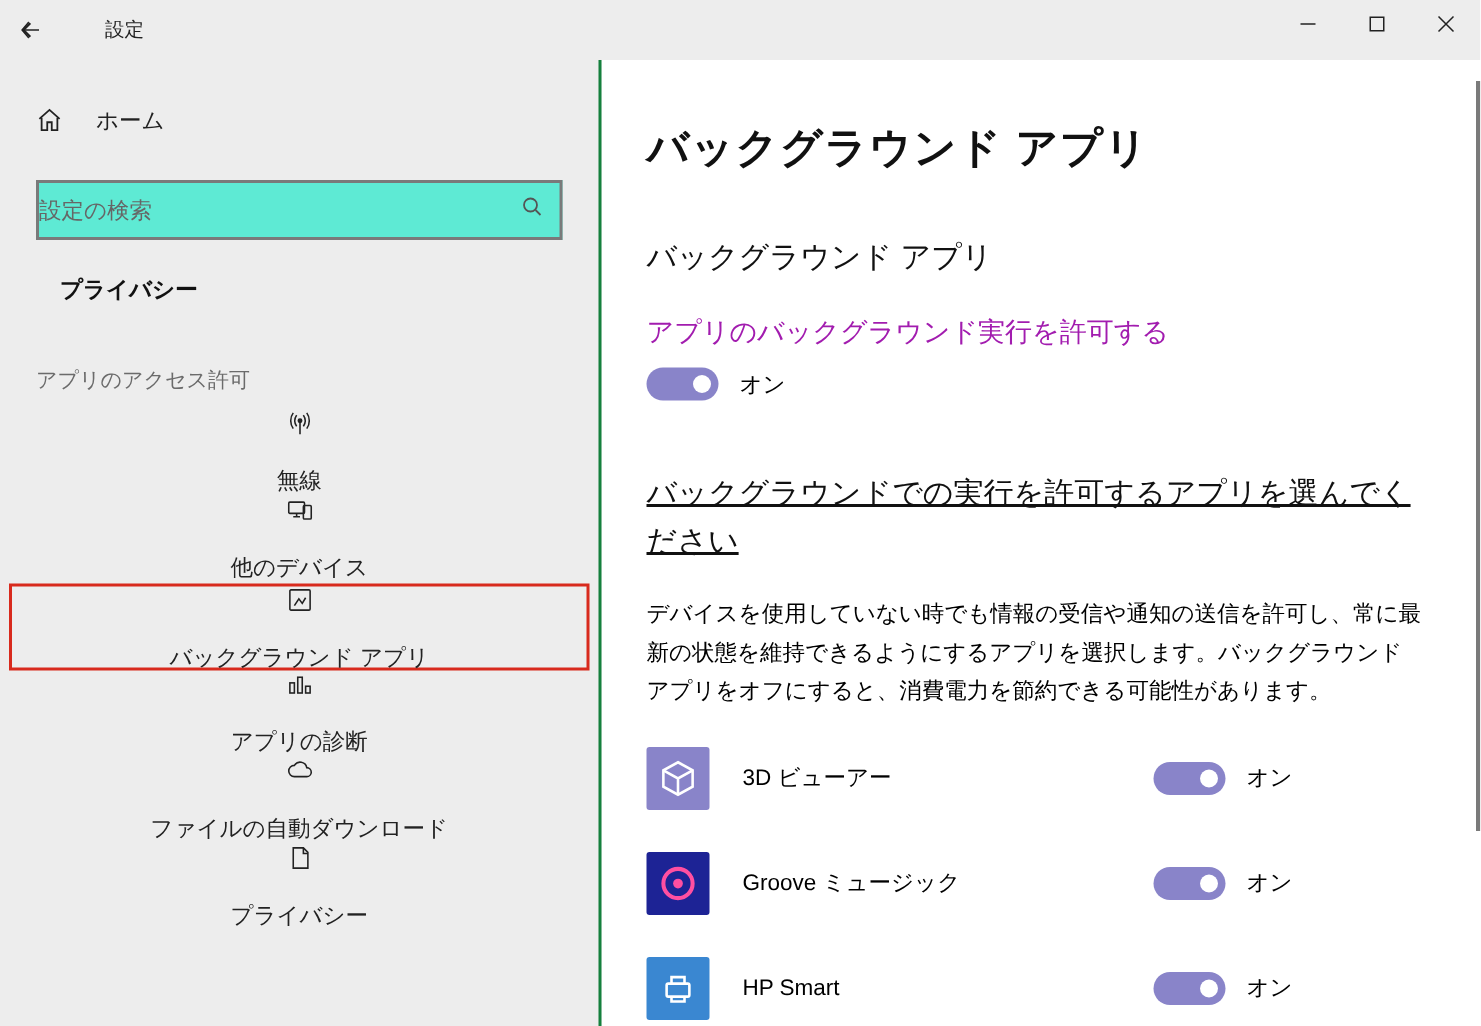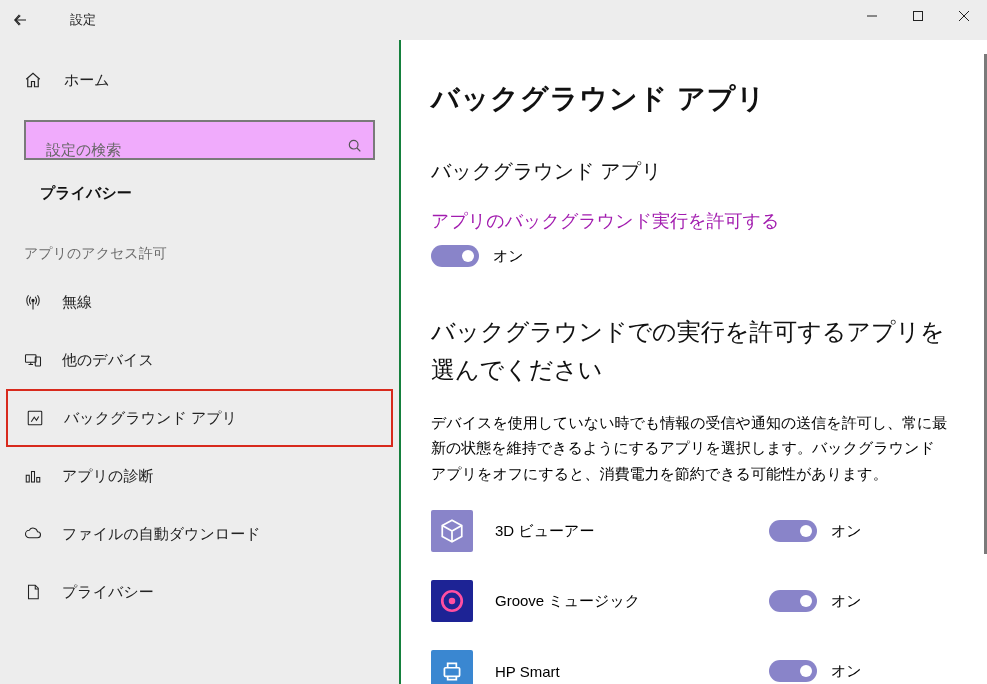--- a/index.html
+++ b/index.html
@@ -36,23 +36,23 @@
     }
     .home-row {
       display:flex; align-items:center; gap: 22px;
       padding: 10px 24px; height: 40px;
       font-size: 15px; color: #222;
     }
     .search-box {
       margin: 20px 24px 20px 24px;
       height: 40px;
       border: 2px solid #7a7a7a;
-      background: #f0abfc;
-      display:flex; align-items:flex-end;
-      padding: 0 10px 0 20px;
+      background: #5eead4;
+      display:flex; align-items:center;
+      padding: 0 10px 0 0;
     }
     .search-box input {
       flex:1; border:none; background:transparent; outline:none;
       font-size: 15px; color: #666;
     }
     .search-box input::placeholder { color:#666; }
     .search-box .sicon { color:#555; }
 
     .cat-title {
       padding: 4px 24px 18px 40px;
@@ -61,21 +61,21 @@
 
     .section-label {
       padding: 24px 24px 10px 24px;
       font-size: 14px; color:#6b6b6b;
     }
 
     .nav-item {
       display:flex; align-items:center; gap: 20px;
       padding: 0 24px;
       height: 58px;
-      font-size: 15px; color:#222;
+      font-size: 15px; color:#222;flex-direction:column;
     }
     .nav-item svg { flex-shrink:0; }
 
     .nav-selected {
       border: 2px solid #d82a1d;
       margin: 0 6px;
       padding: 0 18px;
     }
 
     .content {
@@ -106,21 +106,21 @@
     .toggle.on { background:#8984c9; }
     .toggle .knob {
       width: 12px; height: 12px; border-radius: 50%; background:#fff;
       position:absolute; top:5px;
     }
     .toggle.on .knob { right:5px; }
     .toggle-text { font-size: 15px; }
 
     .subhead2 {
       margin-top: 46px;
-      font-size: 24px; color:#111; line-height: 1.6;
+      font-size: 20px; color:#111; line-height: 1.6; text-decoration: underline;
     }
     .desc {
       margin-top: 20px;
       font-size: 15px; color:#000000; line-height: 1.7;
     }
 
     .app-row {
       display:flex; align-items:center;
       margin-top: 20px; height: 50px;
     }

